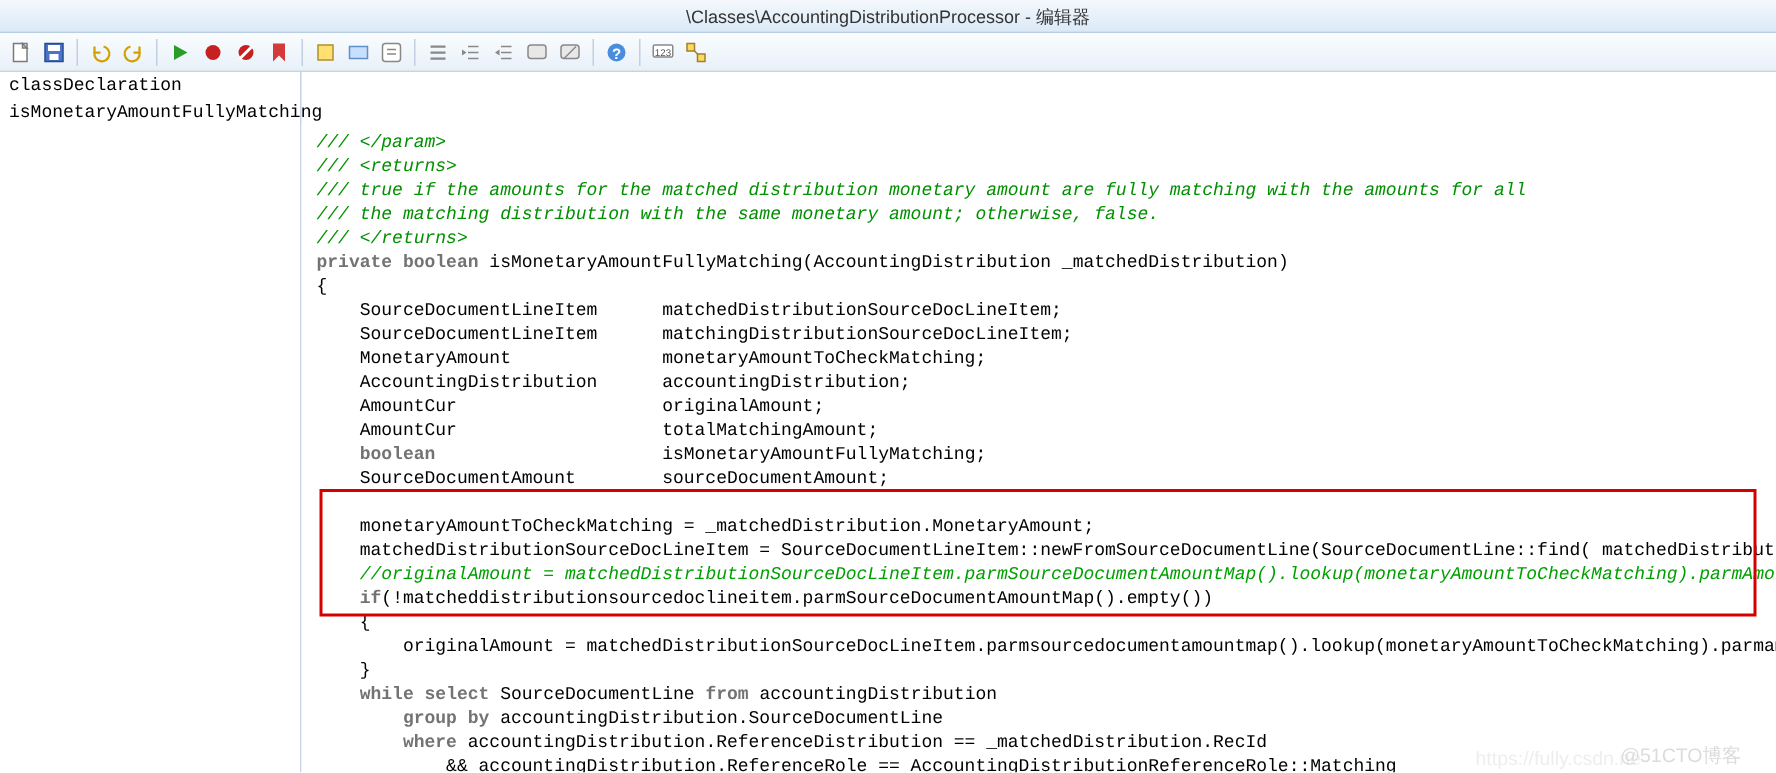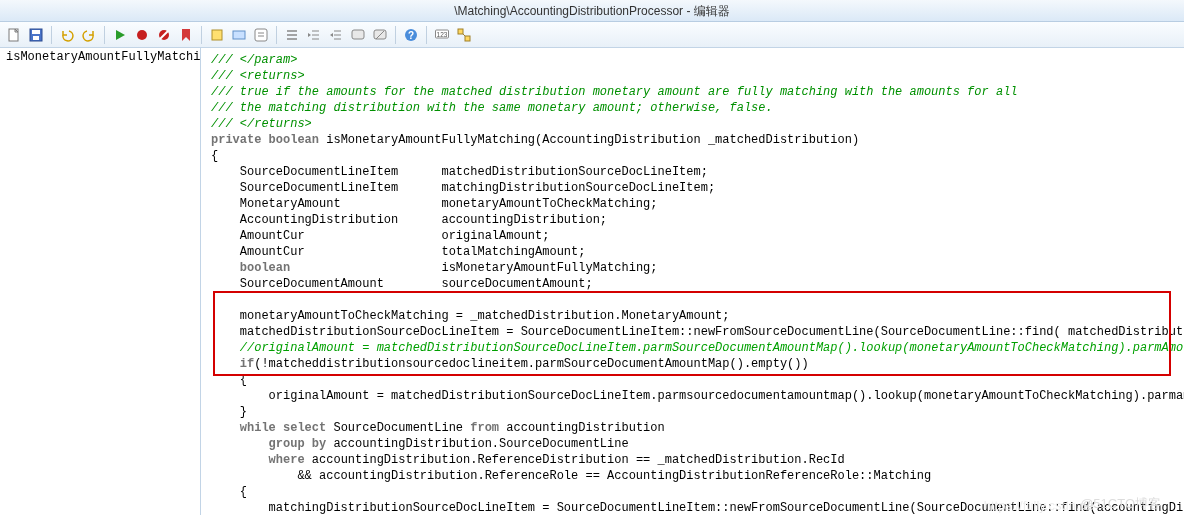--- a/index.html
+++ b/index.html
@@ -6,34 +6,34 @@
   html, body { width: 1184px; height: 515px; overflow: hidden; font-family: "Microsoft YaHei", Tahoma, sans-serif; font-size: 12px; background: #fff; }
   .title-bar { height: 22px; background: linear-gradient(#f4f8fc, #dbe9f7); color: #333; text-align: center; line-height: 22px; font-size: 12px; border-bottom: 1px solid #b8cde2; }
   .toolbar { height: 26px; background: linear-gradient(#fafdff, #e8f0f8); border-bottom: 1px solid #c2d4e6; display: flex; align-items: center; padding: 0 4px; gap: 2px; }
   .tbtn { width: 20px; height: 20px; display: flex; align-items: center; justify-content: center; border-radius: 2px; cursor: pointer; }
   .tsep { width: 1px; height: 18px; background: #c0d0e0; margin: 0 3px; }
   .tbtn svg { width: 16px; height: 16px; }
   .content { display: flex; height: calc(100% - 48px); }
   .sidebar { width: 201px; border-right: 1px solid #c2d4e6; background: #fff; }
   .side-item { padding: 2px 6px; font-family: "Courier New", monospace; font-size: 12px; color: #000; white-space: nowrap; cursor: pointer; }
   .side-item.sel { background: #fff; }
-  .editor-wrap { flex: 1; overflow: hidden; background: #fff; position: relative; }
+  .editor-wrap { flex: 1; overflow: hidden; background: #fff; position: relative; margin-top: 35px; }
   .code { font-family: Consolas, "Courier New", monospace; font-size: 12px; line-height: 16px; padding: 4px 10px; white-space: pre; color: #000; }
   .c-keyword { color: #737373; font-weight: bold; }
   .c-comment { color: #009000; font-style: italic; }
   .c-italic-comment { color: #00a000; font-style: italic; }
   .highlight-box { position: absolute; border: 2px solid #d40000; pointer-events: none; }
   .watermark { position: absolute; right: 23px; bottom: 2px; color: #dcdcdc; font-size: 13px; pointer-events: none; font-family: Liberation Sans, sans-serif; }
   .watermark2 { position: absolute; right: 90px; bottom: 2px; color: #eeeeee; font-size: 13px; pointer-events: none; font-family: Arial, sans-serif; }
 </style>
 </head>
 <body>
 
 <div class="title-bar">
-  <span>\Matching\AccountingDistributionProcessor - 编辑器</span>
+  <span>\Classes\AccountingDistributionProcessor - 编辑器</span>
 </div>
 
 <div class="toolbar">
   <div class="tbtn">
       <svg viewBox="0 0 16 16">
         <rect x="3" y="2" width="9" height="12" fill="#fff" stroke="#7a7a7a"></rect>
         <path d="M9 2 L12 5 L9 5 Z" fill="#d9d9d9" stroke="#7a7a7a"></path>
       </svg>
     </div>
   <div class="tbtn">
@@ -142,20 +142,21 @@
       <svg viewBox="0 0 16 16">
         <rect x="2" y="2" width="5" height="5" fill="#ffd860" stroke="#a08028"></rect>
         <rect x="9" y="9" width="5" height="5" fill="#ffd860" stroke="#a08028"></rect>
         <path d="M7 7 L9 9" stroke="#a08028"></path>
       </svg>
     </div>
 </div>
 
 <div class="content">
   <div class="sidebar">
+    <div class="side-item">classDeclaration</div>
     <div class="side-item sel">isMonetaryAmountFullyMatching</div>
   </div>
   <div class="editor-wrap">
     <div class="code" id="code-area"><div><span class="c-comment">/// &lt;/param&gt;</span></div><div><span class="c-comment">/// &lt;returns&gt;</span></div><div><span class="c-comment">/// true if the amounts for the matched distribution monetary amount are fully matching with the amounts for all</span></div><div><span class="c-comment">/// the matching distribution with the same monetary amount; otherwise, false.</span></div><div><span class="c-comment">/// &lt;/returns&gt;</span></div><div><span class="c-keyword">private boolean</span> isMonetaryAmountFullyMatching(AccountingDistribution _matchedDistribution)</div><div>{</div><div>    SourceDocumentLineItem      matchedDistributionSourceDocLineItem;</div><div>    SourceDocumentLineItem      matchingDistributionSourceDocLineItem;</div><div>    MonetaryAmount              monetaryAmountToCheckMatching;</div><div>    AccountingDistribution      accountingDistribution;</div><div>    AmountCur                   originalAmount;</div><div>    AmountCur                   totalMatchingAmount;</div><div>    <span class="c-keyword">boolean</span>                     isMonetaryAmountFullyMatching;</div><div>    SourceDocumentAmount        sourceDocumentAmount;</div><div>&nbsp;</div><div>    monetaryAmountToCheckMatching = _matchedDistribution.MonetaryAmount;</div><div>    matchedDistributionSourceDocLineItem = SourceDocumentLineItem::newFromSourceDocumentLine(SourceDocumentLine::find( matchedDistribution.SourceDocumentL</div><div>    <span class="c-italic-comment">//originalAmount = matchedDistributionSourceDocLineItem.parmSourceDocumentAmountMap().lookup(monetaryAmountToCheckMatching).parmAmount();</span></div><div>    <span class="c-keyword">if</span>(!matcheddistributionsourcedoclineitem.parmSourceDocumentAmountMap().empty())</div><div>    {</div><div>        originalAmount = matchedDistributionSourceDocLineItem.parmsourcedocumentamountmap().lookup(monetaryAmountToCheckMatching).parmamount();</div><div>    }</div><div>    <span class="c-keyword">while select</span> SourceDocumentLine <span class="c-keyword">from</span> accountingDistribution</div><div>        <span class="c-keyword">group by</span> accountingDistribution.SourceDocumentLine</div><div>        <span class="c-keyword">where</span> accountingDistribution.ReferenceDistribution == _matchedDistribution.RecId</div><div>            &amp;&amp; accountingDistribution.ReferenceRole == AccountingDistributionReferenceRole::Matching</div><div>    {</div><div>        matchingDistributionSourceDocLineItem = SourceDocumentLineItem::newFromSourceDocumentLine(SourceDocumentLine::find(accountingDistribution.SourceDo</div></div>
     <div class="highlight-box" id="hl" style="top: 243px; left: 12px; width: 958px; height: 85px;"></div>
     <div class="watermark2">https://fully.csdn.ne</div>
     <div class="watermark">@51CTO博客</div>
   </div>
 </div>
 

